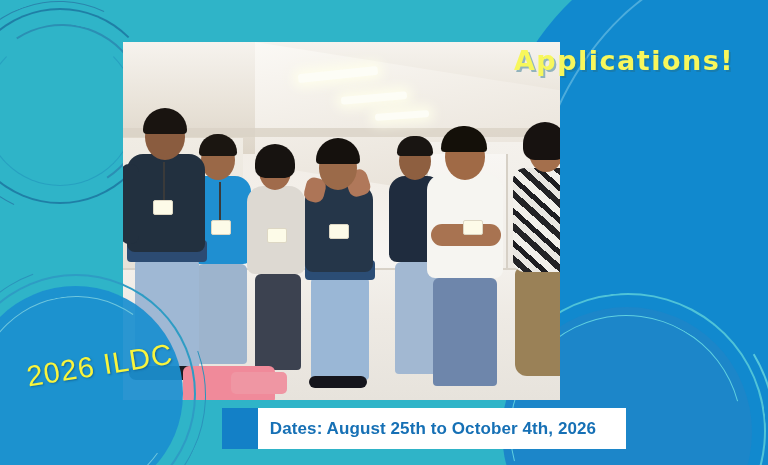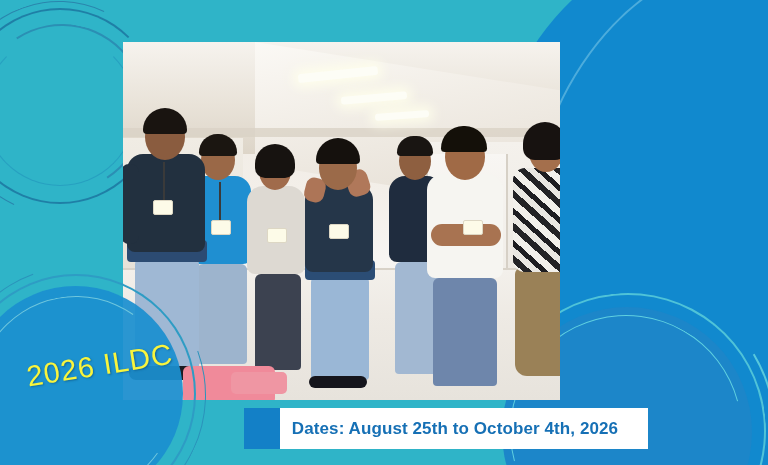--- a/index.html
+++ b/index.html
@@ -400,21 +400,21 @@
     font-weight: 400;
     letter-spacing: 1px;
     transform: rotate(-9deg);
     text-shadow: 1px 1px 2px rgba(10,70,110,0.55);
     z-index: 9;
     white-space: nowrap;
   }
 
   .date-banner {
     position: absolute;
-    left: 244px;
+    left: 222px;
     top: 408px;
     width: 404px;
     height: 41px;
     background: #ffffff;
     z-index: 10;
     display: flex;
     align-items: center;
   }
   .date-banner-accent {
     width: 36px;
@@ -541,20 +541,21 @@
     <div class="pink-mat"></div>
     <div class="pink-mat2"></div>
   </div>
 
   <div class="ring bl-ring-2"></div>
   <div class="ring bl-ring-1"></div>
   <div class="bl-circle"></div>
   <div class="ring bl-ring-3"></div>
 
   <div class="call-text">
+    <div class="call-line2">Applications!</div>
   </div>
 
   <div class="ildc-text">2026 ILDC</div>
 
   <div class="date-banner">
     <div class="date-banner-accent"></div>
     <div class="date-banner-text">Dates: August 25th to October 4th, 2026</div>
   </div>
 
 </div>

